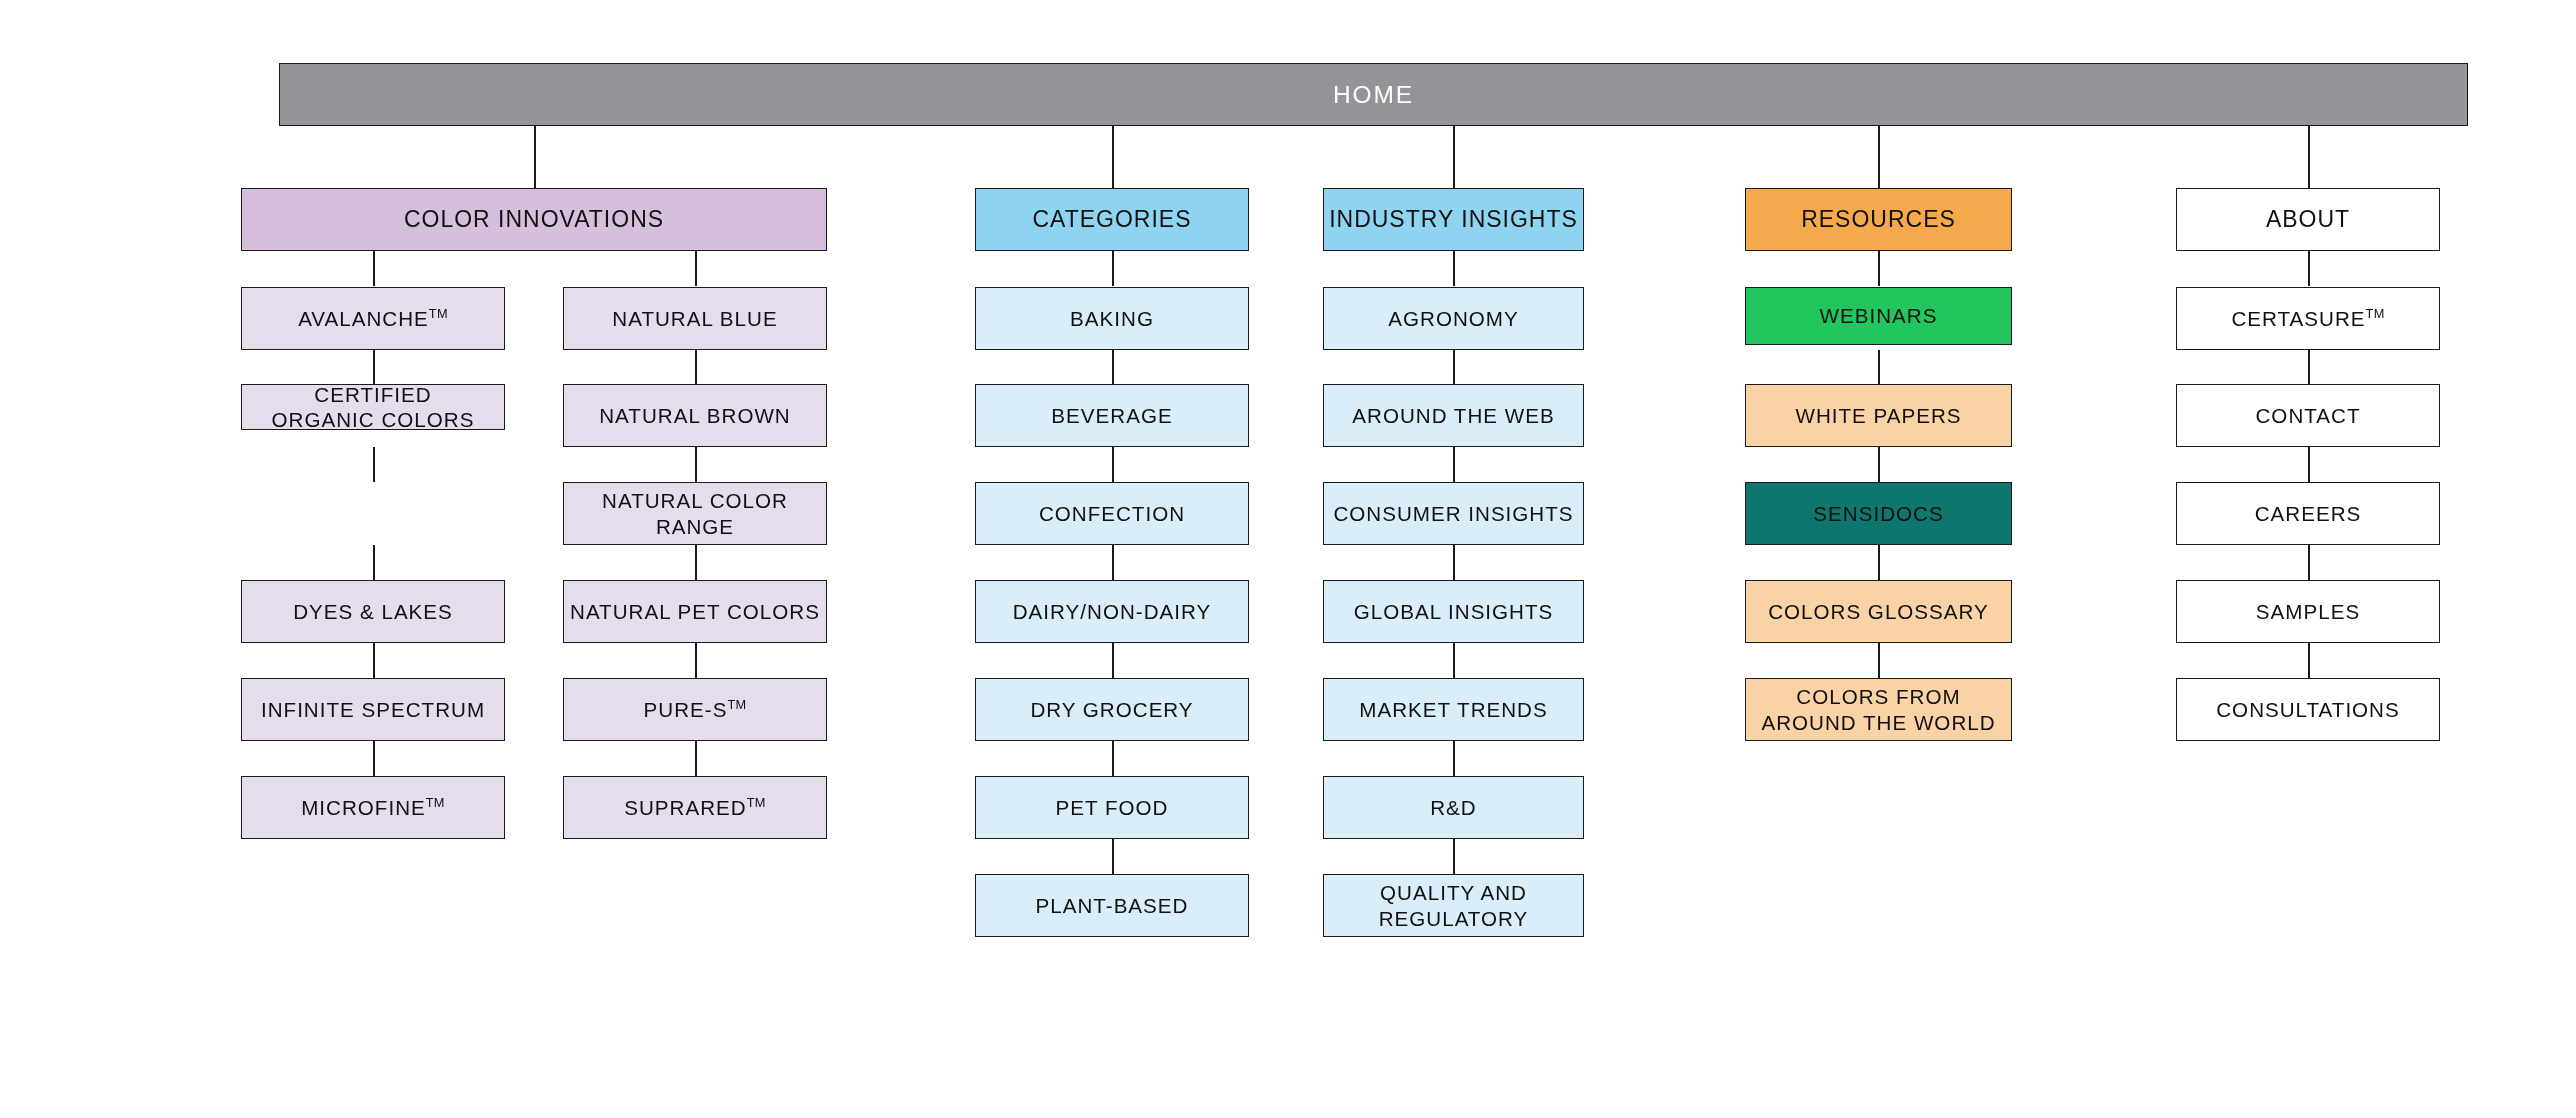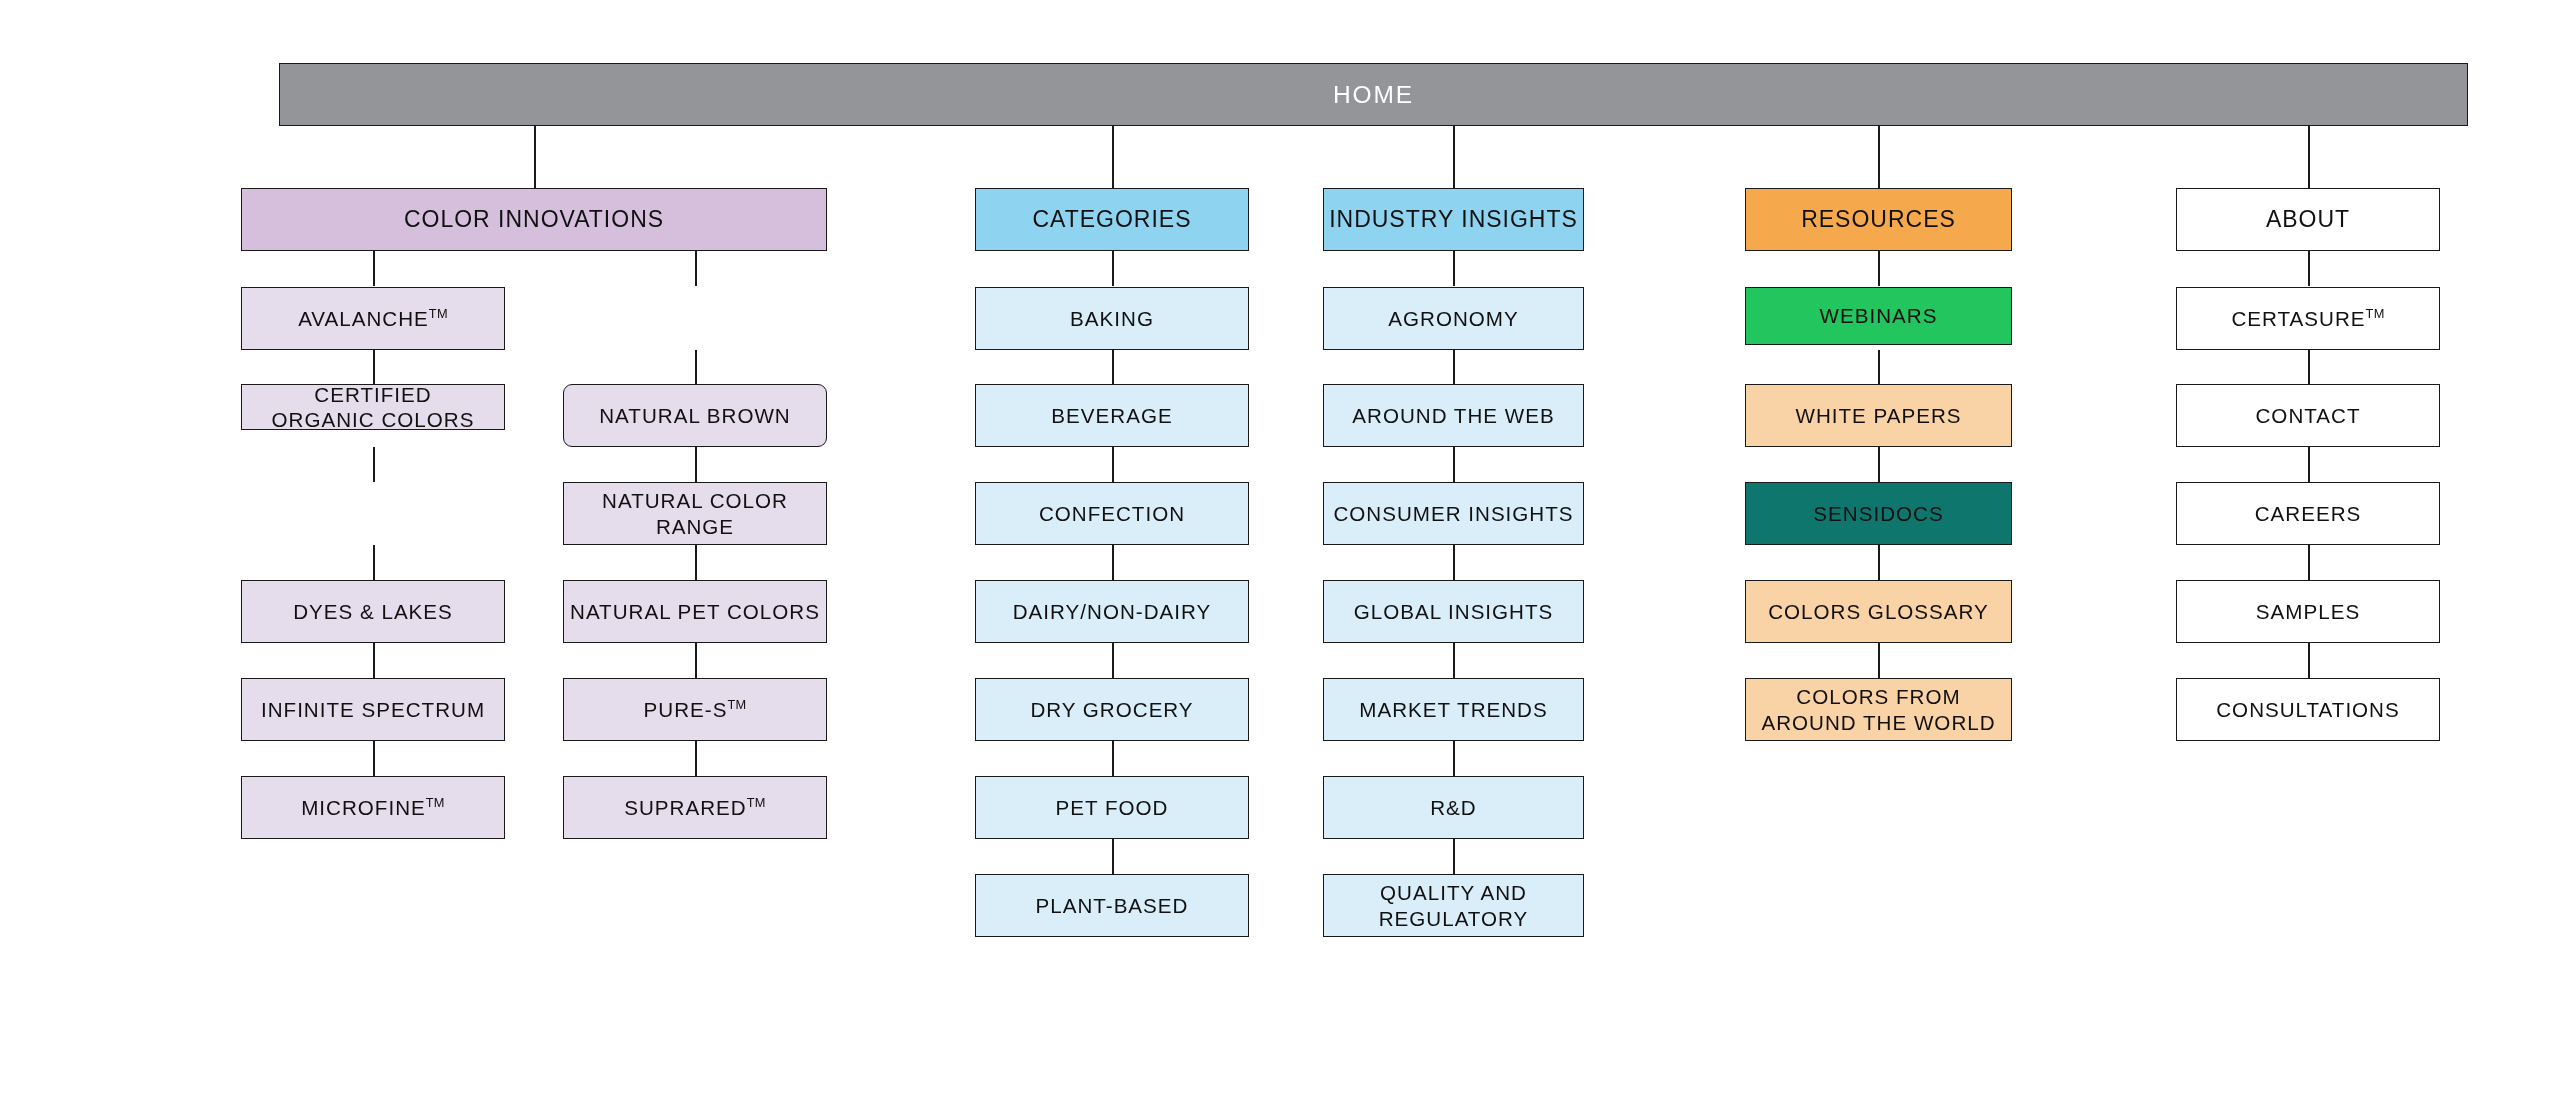--- a/index.html
+++ b/index.html
@@ -67,22 +67,25 @@
     </div>
     <div class="conn v" style="left: 373px; top: 643px; height: 35px;"></div>
     <div class="node lv2" style="left: 241px; top: 678px; width: 264px; height: 63px; background: rgb(229, 220, 236);">
       <span class="lbl">INFINITE SPECTRUM</span>
     </div>
     <div class="conn v" style="left: 373px; top: 741px; height: 35px;"></div>
     <div class="node lv2" style="left: 241px; top: 776px; width: 264px; height: 63px; background: rgb(229, 220, 236);">
       <span class="lbl">MICROFINE<span class="tm">TM</span></span>
     </div>
     <div class="conn v" style="left: 695px; top: 251px; height: 35px;"></div>
+    <div class="node lv2" style="left: 563px; top: 287px; width: 264px; height: 63px; background: rgb(229, 220, 236);">
+      <span class="lbl">NATURAL BLUE</span>
+    </div>
     <div class="conn v" style="left: 695px; top: 350px; height: 35px;"></div>
-    <div class="node lv2" style="left: 563px; top: 384px; width: 264px; height: 63px; background: rgb(229, 220, 236); border-radius: 9px;">
+    <div class="node lv2" style="left: 563px; top: 384px; width: 264px; height: 63px; background: rgb(229, 220, 236);">
       <span class="lbl">NATURAL BROWN</span>
     </div>
     <div class="conn v" style="left: 695px; top: 447px; height: 35px;"></div>
     <div class="node lv2" style="left: 563px; top: 482px; width: 264px; height: 63px; background: rgb(229, 220, 236);">
       <span class="lbl">NATURAL COLOR RANGE</span>
     </div>
     <div class="conn v" style="left: 695px; top: 545px; height: 35px;"></div>
     <div class="node lv2" style="left: 563px; top: 580px; width: 264px; height: 63px; background: rgb(229, 220, 236);">
       <span class="lbl">NATURAL PET COLORS</span>
     </div>

